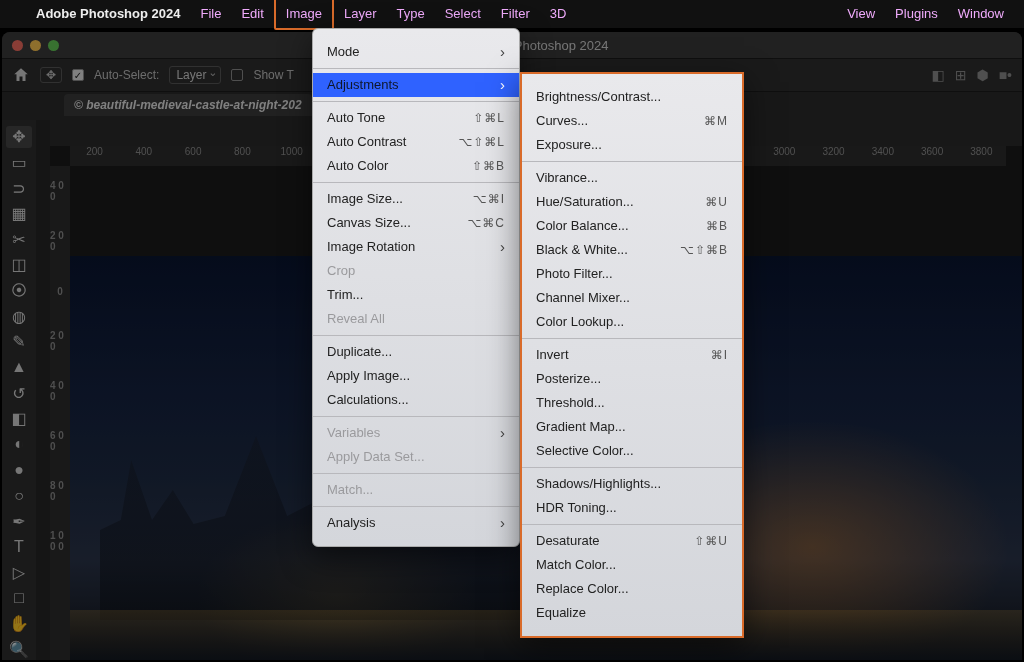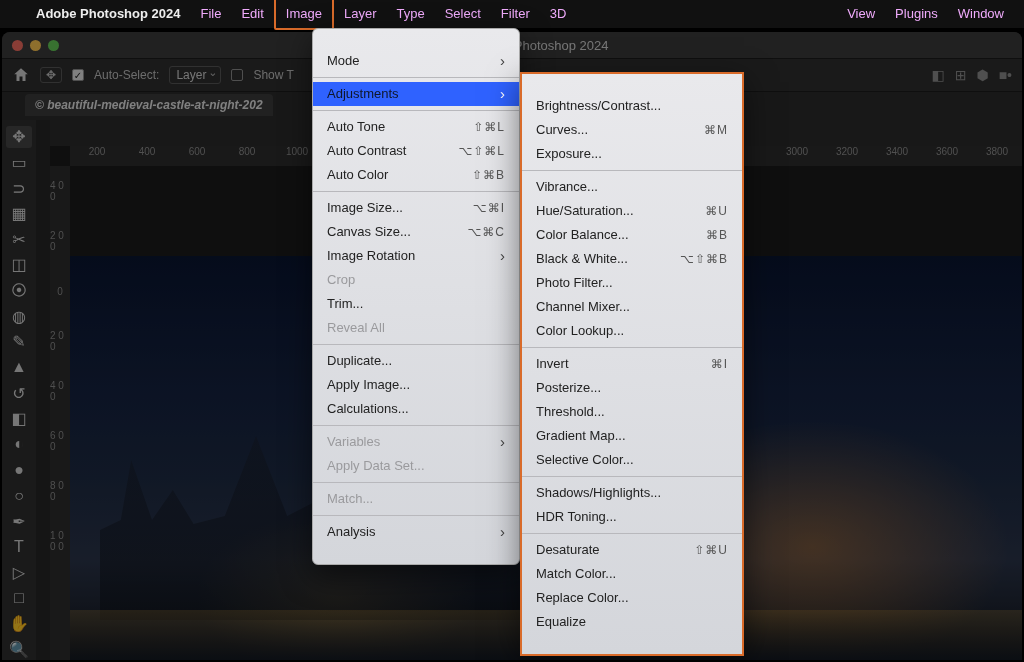--- a/index.html
+++ b/index.html
@@ -22,44 +22,44 @@
   
   .optbar { height:34px; background:#2e2e2e; border-top:1px solid #1a1a1a; border-bottom:1px solid #1a1a1a; display:flex; align-items:center; gap:10px; padding:0 10px; color:#bbb; font-size:12px; }
   .home { width:18px; height:18px; color:#ccc; }
   .movepick { width:22px; height:16px; border:1px solid #555; border-radius:3px; display:flex; align-items:center; justify-content:center; }
   .checkbox { width:12px; height:12px; border:1px solid #888; border-radius:2px; display:inline-flex; align-items:center; justify-content:center; background:#ddd; color:#222; font-size:10px; }
   .sel { border:1px solid #555; border-radius:3px; padding:1px 14px 1px 6px; font-size:12px; color:#ccc; position:relative; }
   .sel:after{content:"⌄"; position:absolute; right:3px; top:-1px; font-size:11px; color:#aaa;}
   .optend { margin-left:auto; display:flex; gap:10px; color:#888; }
   .opticon{ font-size:14px; }
   
-  .doctab { height:26px; background:#2a2a2a; display:flex; align-items:center; padding-left:23px; }
+  .doctab { height:26px; background:#2a2a2a; display:flex; align-items:center; padding-left:62px; }
   .tab { background:#3a3a3a; color:#ddd; font-size:12px; font-style:italic; font-weight:600; padding:4px 10px; border-radius:4px 4px 0 0; }
   
   .tools { position:absolute; top:88px; left:0; width:34px; bottom:0; background:#2e2e2e; display:flex; flex-direction:column; align-items:center; padding-top:6px; gap:4px; }
   .tool { width:26px; height:24px; display:flex; align-items:center; justify-content:center; color:#ccc; font-size:16px; border-radius:3px; }
   .tool.active { background:#444; }
   .toolmini { position:absolute; top:88px; left:34px; width:14px; bottom:0; background:#252525; }
   
   .canvaswrap { position:absolute; top:114px; left:48px; right:0; bottom:0; background:#1b1b1b; }
-  .rulertop { position:absolute; top:0; left:20px; right:0; height:20px; background:#2b2b2b; color:#888; font-size:10px; display:flex; align-items:flex-start;justify-content:flex-end; }
+  .rulertop { position:absolute; top:0; left:20px; right:16px; height:20px; background:#2b2b2b; color:#888; font-size:10px; display:flex; align-items:flex-start;justify-content:flex-end; }
   .rt-tick { width:50px; text-align:center; color:#8a8a8a; }
-  .rulerleft { position:absolute; top:20px; left:0; width:20px; bottom:0; background:#2b2b2b; color:#888; font-size:10px; display:flex; flex-direction:column; }
+  .rulerleft { position:absolute; top:20px; left:0; width:20px; bottom:0; background:#2b2b2b; color:#888; font-size:10px; display:flex; flex-direction:column;font-weight:bold; }
   .rl-tick { height:50px; display:flex; align-items:center; justify-content:center; }
   .canvas { position:absolute; top:20px; left:20px; right:0; bottom:0; overflow:hidden; }
   .photo { position:absolute; top:90px; left:0; right:0; bottom:0;
     background:
       radial-gradient(ellipse 280px 180px at 78% 72%, rgba(255,150,40,0.35), transparent 70%),
       radial-gradient(ellipse 200px 120px at 28% 84%, rgba(255,200,90,0.25), transparent 70%),
       linear-gradient(180deg, #0a1530 0%, #15223f 35%, #1d2a42 55%, #2a3348 75%, #101418 100%);
   }
   .castle { position:absolute; bottom:40px; left:30px; width:520px; height:200px; background:linear-gradient(0deg,#0b0f16,#1b2230); clip-path: polygon(0 100%, 0 55%, 4% 50%, 6% 20%, 10% 50%, 14% 35%, 18% 52%, 24% 48%, 30% 8%, 36% 48%, 42% 40%, 48% 50%, 54% 30%, 60% 50%, 68% 45%, 76% 52%, 100% 58%, 100% 100%); opacity:.55 }
   .water { position:absolute; bottom:0; left:0; right:0; height:50px; background:linear-gradient(180deg, rgba(200,150,60,.25), rgba(20,25,35,.9)); }
   
-  .menu { position:absolute; background:linear-gradient(180deg,#e9e9ec,#d4d6db); border:1px solid #aaa; border-radius:6px; box-shadow:0 10px 30px rgba(0,0,0,.5); font-size:13px; color:#222; padding:20px 0; }
+  .menu { position:absolute; background:linear-gradient(180deg,#e9e9ec,#d4d6db); border:1px solid #aaa; border-radius:6px; box-shadow:0 10px 30px rgba(0,0,0,.5); font-size:13px; color:#222; padding:11px 0; }
   .menu .row { display:flex; align-items:center; justify-content:space-between; padding:3px 14px; line-height:18px; cursor:default; white-space:nowrap; }
   .menu .row.sub:after { content:"›"; font-size:15px; color:#444; margin-left:20px; }
   .menu .row.dis { color:#9a9a9d; }
   .menu .sep { height:1px; background:#b8b8bc; margin:4px 0; }
   .menu .row.hl { background:#2f62ff; color:#0f172a; }
   .menu .row.hl:after { color:#fff; }
   .menu .sc { color:#555; font-size:12px; letter-spacing:1px; }
   .menu1 { top:28px; left:312px; width:208px; }
   .menu2 { top:72px; left:520px; width:224px; border:2px solid #d96b2a; border-radius:0; }
   

